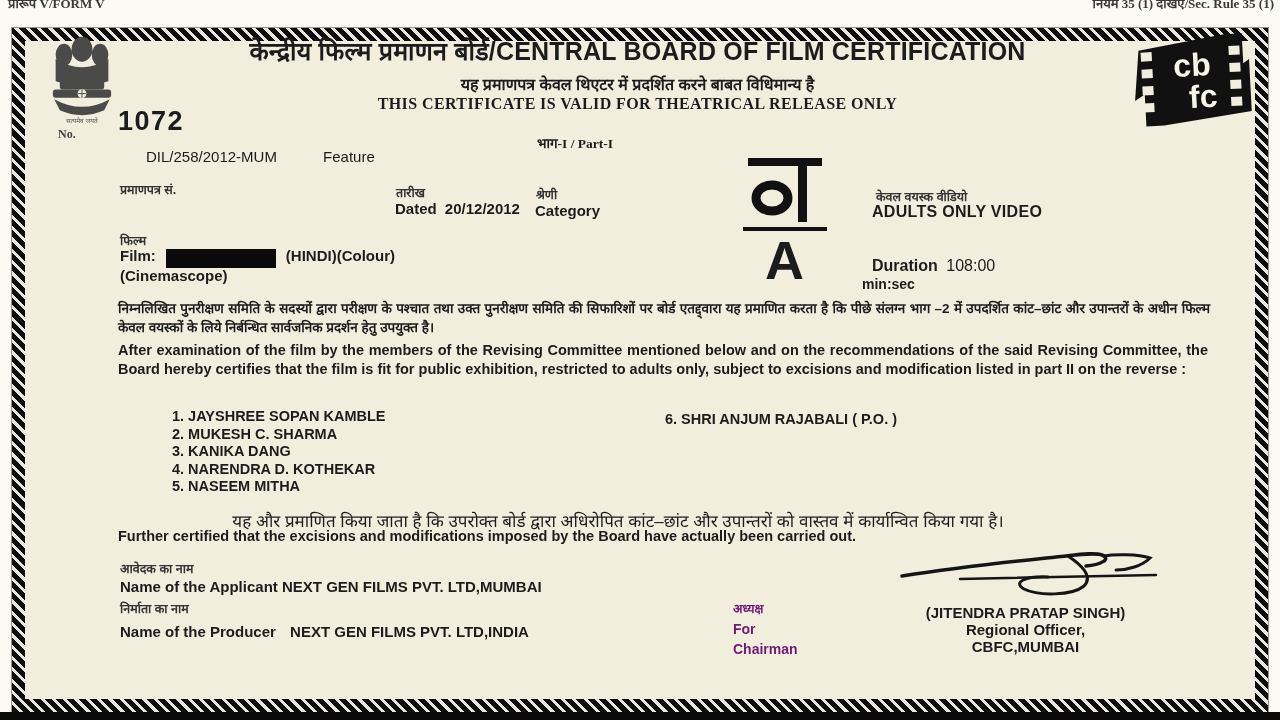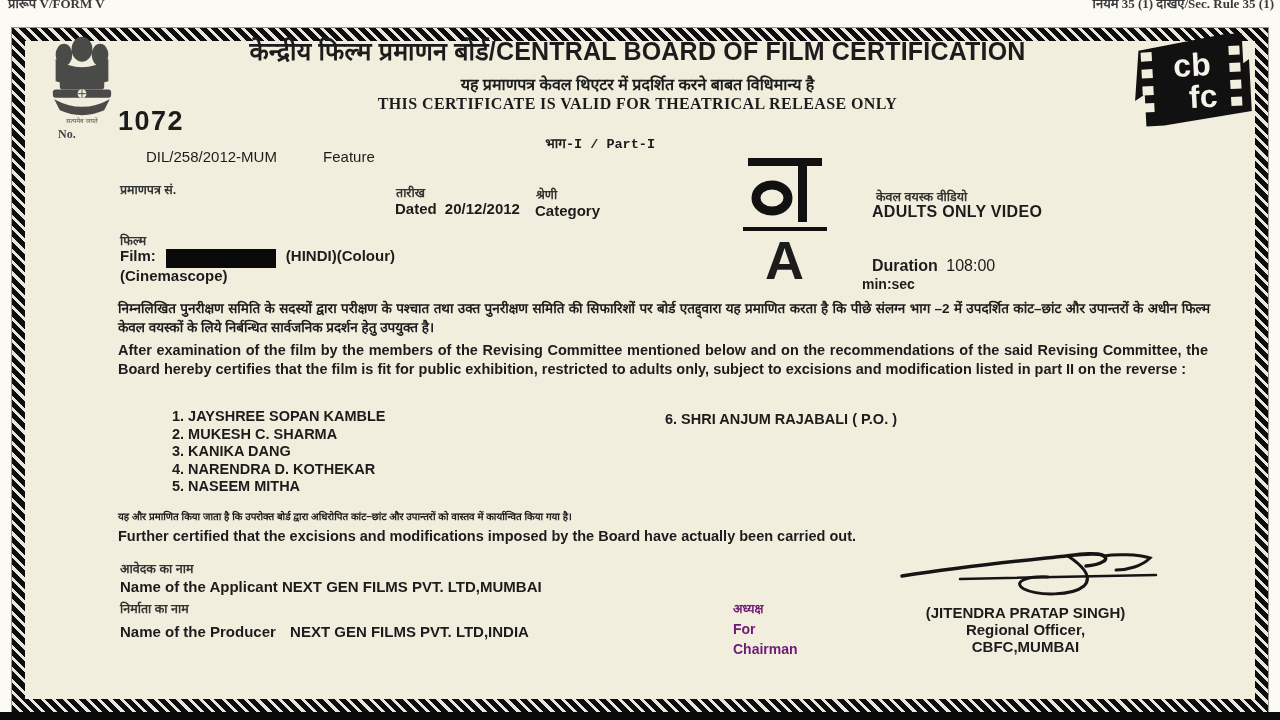--- a/index.html
+++ b/index.html
@@ -15,21 +15,21 @@
          border:13px solid #000;
          border-image:repeating-linear-gradient(45deg,#0d0d0d 0 5px,#e7e5de 5px 8px) 13;
          background:#f2eede;box-shadow:0 0 0 1px #9a968c;}
   .bottom-bar{left:0;bottom:0;width:1280px;height:8px;background:#0a0a0a;}
   
   .header-center{left:150px;top:32px;width:975px;text-align:center;}
   .h-govt{font-family:"Liberation Serif",serif;font-size:18px;font-weight:700;letter-spacing:0.5px;}
   .h-board{font-size:25px;font-weight:700;margin-top:1px;letter-spacing:0.2px;}
   .h-validity-hi{font-size:16px;font-weight:700;margin-top:6px;}
   .h-validity-en{font-family:"Liberation Serif",serif;font-size:16px;font-weight:700;letter-spacing:0.4px;}
-  .h-part{left:495px;top:134px;width:160px;text-align:right;font-family:Liberation Mono, monospace;
+  .h-part{left:495px;top:134px;width:160px;text-align:center;font-family:Liberation Serif, serif;
           font-size:13.5px;font-weight:700;}
   .no-label{left:58px;top:127px;font-family:"Liberation Serif",serif;font-size:12px;font-weight:700;color:#444;}
   .serial{left:118px;top:106px;font-size:27px;font-weight:700;letter-spacing:1.5px;}
   .emblem-caption{left:42px;top:116px;width:80px;text-align:center;font-size:6.5px;color:#555;}
   
   .file-row{left:146px;top:148px;font-size:15px;font-weight:400;}
   .file-type{margin-left:42px;}
   .lbl-hi{font-size:12.5px;font-weight:600;color:#333;}
   .val-en{font-size:15px;font-weight:700;}
   .cert-hi{left:120px;top:181px;}
@@ -53,21 +53,21 @@
   .redaction{display:inline-block;width:110px;height:19px;background:#0a0a0a;vertical-align:middle;margin:0 10px -2px 10px;}
   .film-format{left:120px;top:267px;font-size:15px;font-weight:700;}
   
   .para-hi{left:118px;top:299px;width:1092px;font-size:13.5px;line-height:19px;font-weight:600;text-align:justify;}
   .para-en{left:118px;top:341px;width:1090px;font-size:14.5px;line-height:18.5px;font-weight:600;text-align:justify;}
   .para-en b{font-weight:800;}
   
   .members-left{left:172px;top:408px;font-size:14.5px;font-weight:700;line-height:17.5px;}
   .members-right{left:665px;top:411px;font-size:14.5px;font-weight:700;}
   
-  .further-hi{left:118px;top:509px;width:1000px;font-size:10px;font-weight:700;}
+  .further-hi{left:118px;top:509px;width:1000px;font-size:17px;font-weight:400;text-align:center;}
   .further-en{left:118px;top:528px;width:1000px;font-size:14.5px;font-weight:700;}
   
   .applicant-hi{left:120px;top:560px;}
   .applicant-en{left:120px;top:578px;}
   .producer-hi{left:120px;top:600px;}
   .producer-en{left:120px;top:623px;}
   .footer-line .v{margin-left:0;}
   .chairman{left:733px;top:599px;font-size:14px;font-weight:600;line-height:20px;color:#701a75;}
   .chairman .hi{font-size:12.5px;}
   .signature{left:898px;top:546px;}

